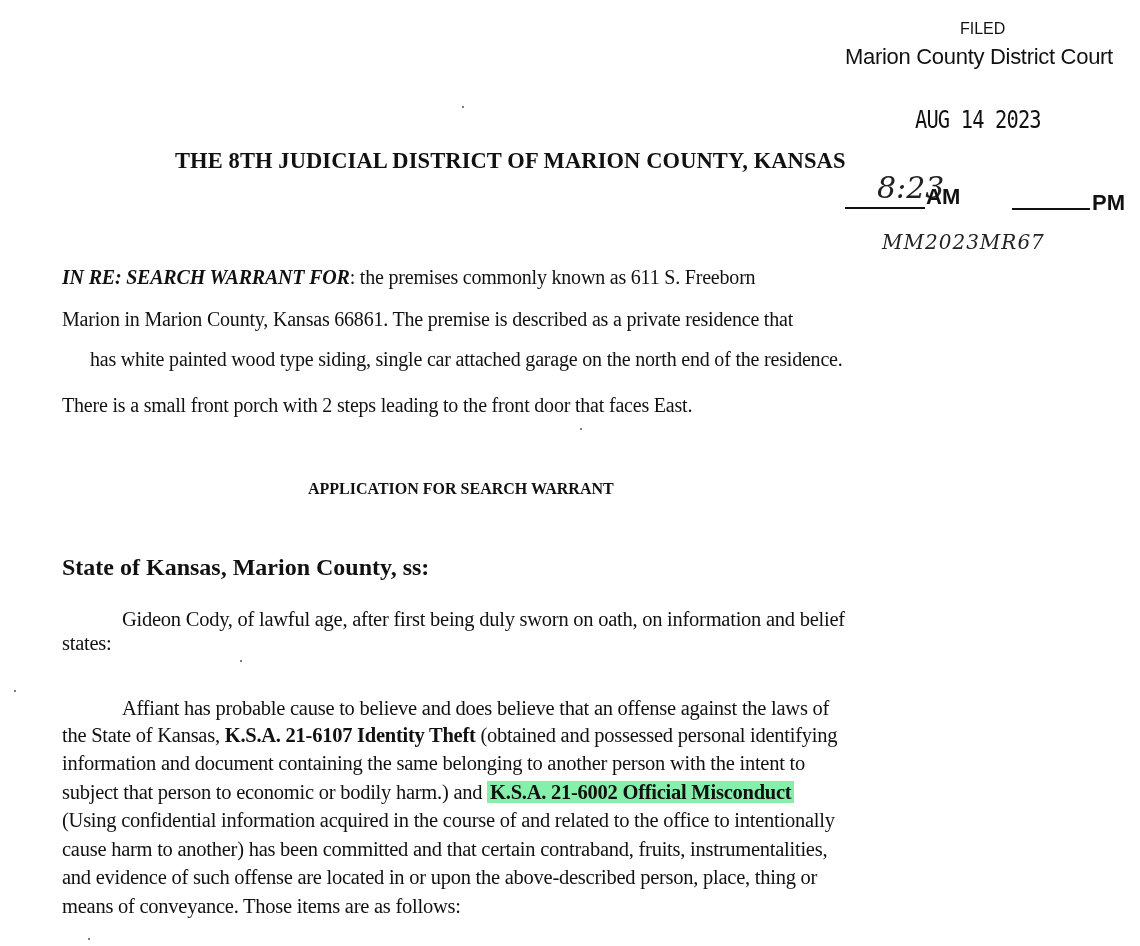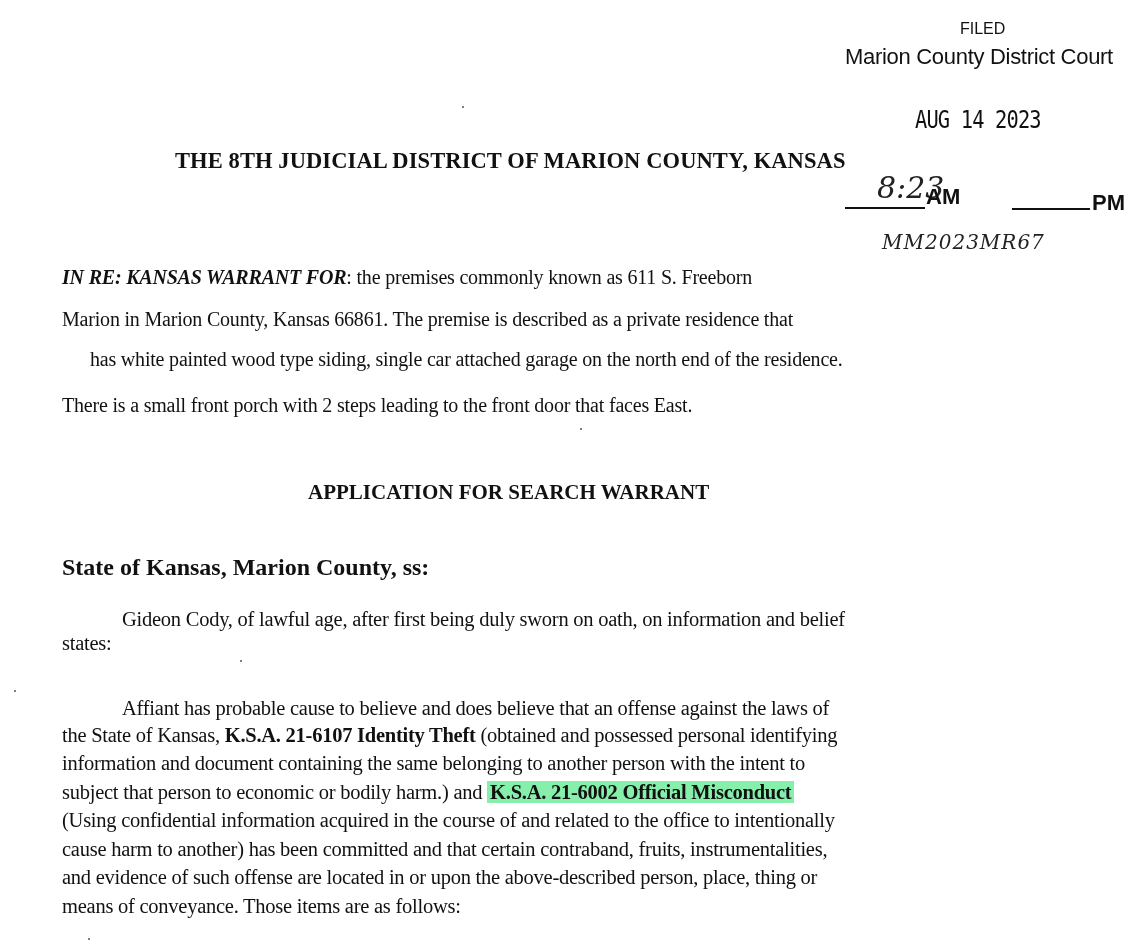--- a/index.html
+++ b/index.html
@@ -14,21 +14,21 @@
   .stamp-date { left: 915px; top: 106px; font-size: 24px; font-family: "DejaVu Sans Mono", monospace; letter-spacing: -1px; transform: scaleX(0.85); transform-origin: left; }
   .title { left: 175px; top: 148px; font-size: 22.5px; font-weight: bold; letter-spacing: 0.1px; }
   .time-line { left: 845px; top: 185px; width: 80px; border-bottom: 2px solid #111; height: 22px; }
   .time-hand { left: 855px; top: 170px; font-size: 30px; font-style: italic; font-family: "DejaVu Serif", serif; font-weight: normal; color: #222; margin-left: 22px; }
   .am { left: 926px; top: 184px; font-size: 22px; font-weight: bold; }
   .pm-line { left: 1012px; top: 190px; width: 78px; border-bottom: 2px solid #111; height: 18px; }
   .pm { left: 1092px; top: 190px; font-size: 22px; font-weight: bold; text-align: center; }
   .case-no { left: 882px; top: 230px; font-size: 20px; font-style: italic; font-family: "DejaVu Serif", serif; color: #222; letter-spacing: 1px; }
   .para { left: 62px; font-size: 20px; letter-spacing: -0.2px; }
   .inre-lbl { font-weight: bold; font-style: italic; }
-  .heading2 { left: 308px; top: 480px; font-size: 21px; font-weight: bold; }
+  .heading2 { left: 308px; top: 480px; font-size: 16px; font-weight: bold; }
   .ss { left: 62px; top: 554px; font-size: 24px; font-weight: bold; }
   .body-line { left: 62px; font-size: 20.5px; letter-spacing: -0.25px; }
   .b { font-weight: bold; }
   .hl { background: #86efac; font-weight: bold; padding: 0 3px; }
   .dot { position: absolute; width: 2px; height: 2px; background: #555; border-radius: 1px; }
 </style>
 </head>
 <body>
 
 <div>
@@ -41,21 +41,21 @@
 
 <div class="abs time-line"></div>
 <div class="abs time-hand">8:23</div>
 <div class="abs sans am">AM</div>
 <div class="abs pm-line"></div>
 <div class="abs sans pm">PM</div>
 <div class="abs case-no">MM2023MR67</div>
 
 <div>
   <div class="abs para" style="top:266px;">
-    <span class="inre-lbl">IN RE:  KANSAS WARRANT FOR</span><span>:  the premises commonly known as 611 S. Freeborn</span>
+    <span class="inre-lbl">IN RE:  SEARCH WARRANT FOR</span><span>:  the premises commonly known as 611 S. Freeborn</span>
   </div>
   <div class="abs para" style="top:308px;">Marion in Marion County, Kansas 66861.  The premise is described as a private residence that</div>
   <div class="abs para" style="top:348px;margin-left:28px;">has white painted wood type siding, single car attached garage on the north end of the residence.</div>
   <div class="abs para" style="top:394px;">There is a small front porch with 2 steps leading to the front door that faces East.</div>
 </div>
 
 <div class="abs heading2">APPLICATION FOR SEARCH WARRANT</div>
 
 <div class="abs ss">State of Kansas, Marion County, ss:</div>
 

